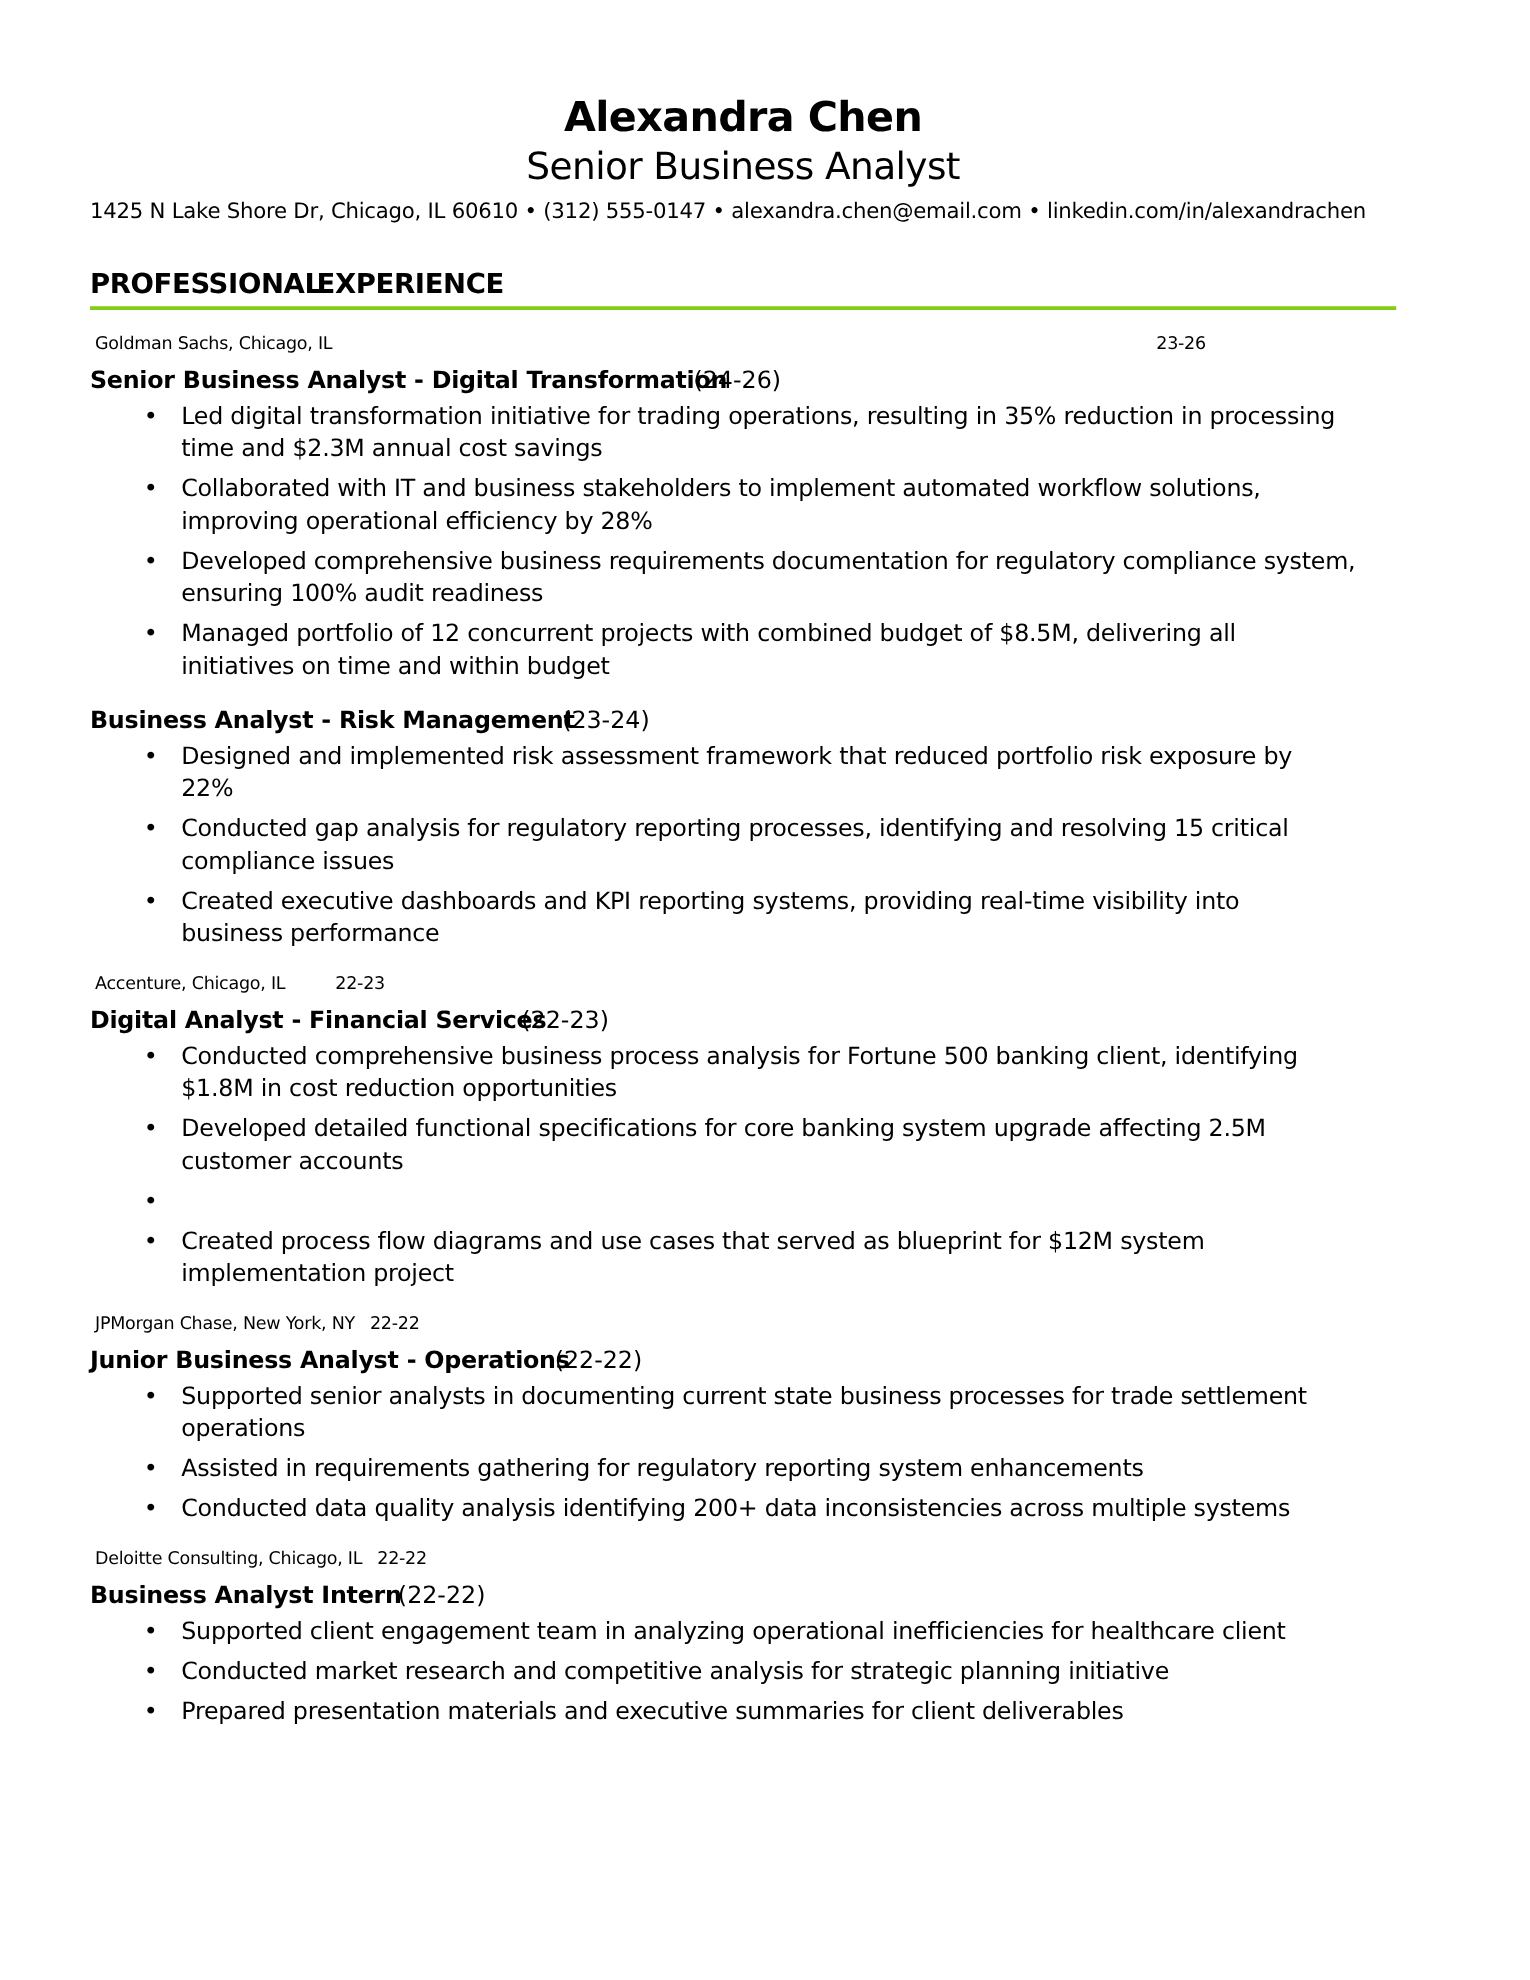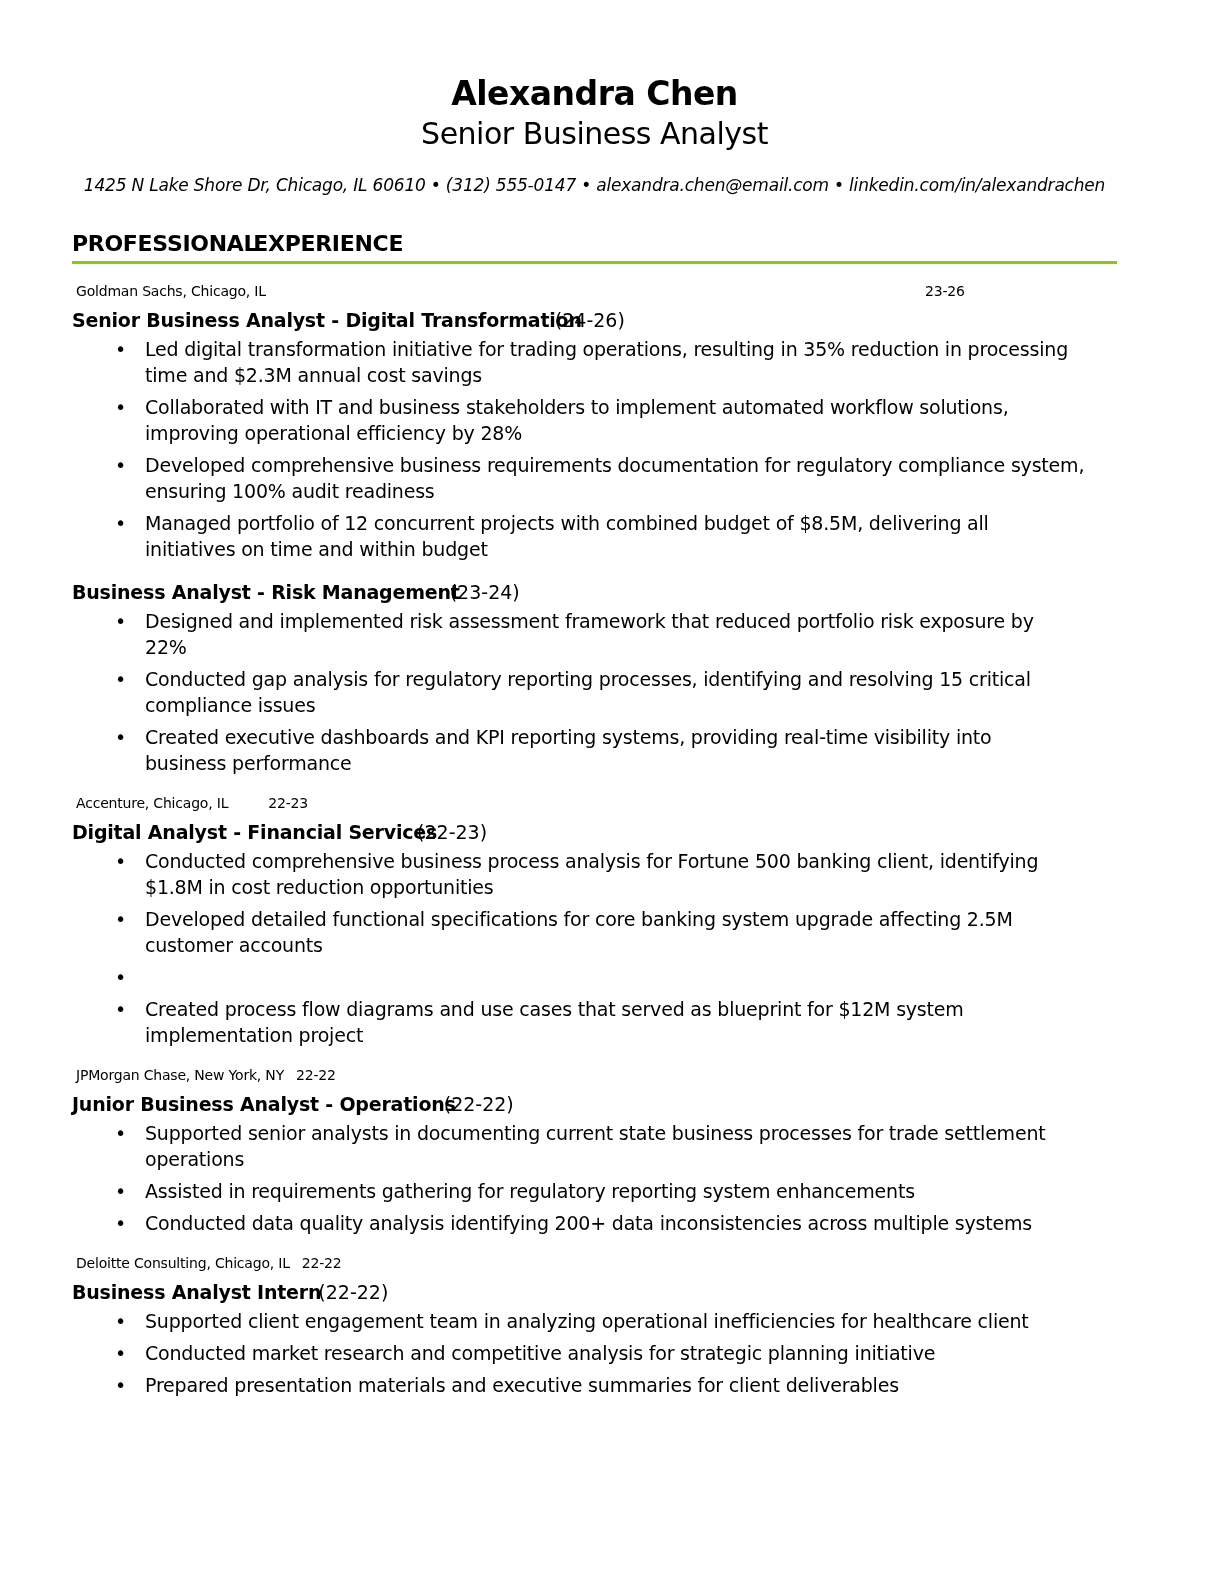--- a/index.html
+++ b/index.html
@@ -18,22 +18,22 @@
   
   .hdr-name{
     font-size:33px;font-weight:bold;text-align:center;line-height:40px;
     letter-spacing:-0.5px;white-space:nowrap;
   }
   .hdr-title{
     font-size:30px;font-weight:normal;text-align:center;line-height:40px;
     letter-spacing:-0.5px;white-space:nowrap;
   }
   .hdr-contact{
-    font-size:17px;text-align:center;line-height:22px;margin-top:20px;
-    white-space:nowrap;letter-spacing:-0.2px;font-style:italic;
+    font-size:17px;line-height:22px;margin-top:4px;
+    white-space:nowrap;letter-spacing:-0.2px;
   }
 
   
   .sec-head{
     margin-top:34px;
     font-size:22px;font-weight:bold;line-height:28px;
     border-bottom:3px solid #84cc16;
     padding-bottom:3px;
     letter-spacing:-0.3px;
     white-space:nowrap;

